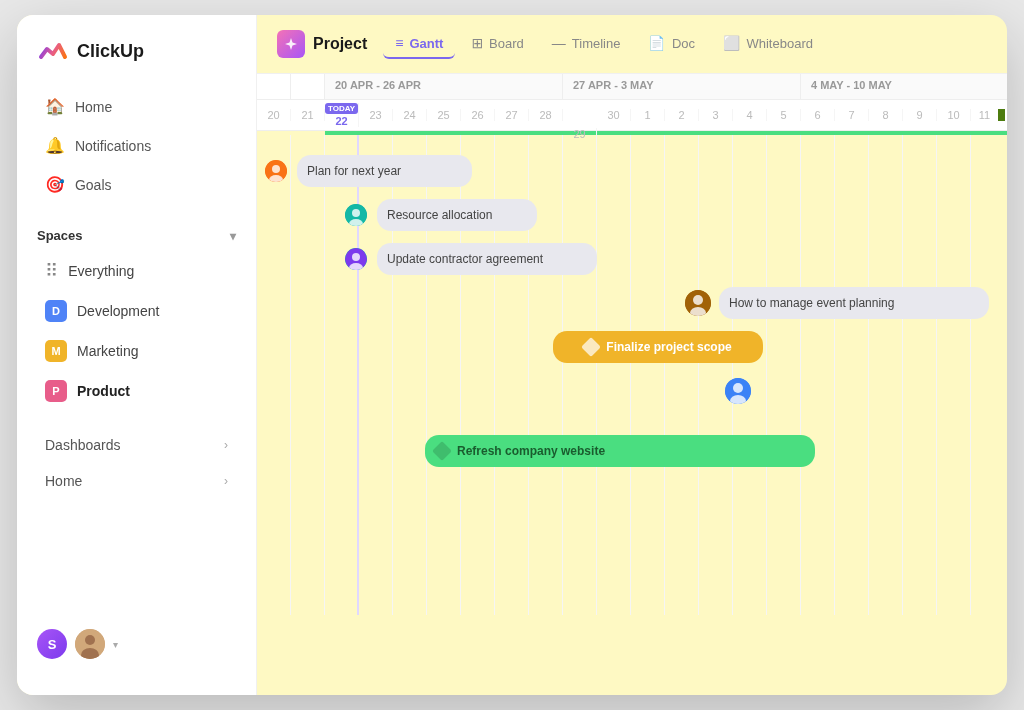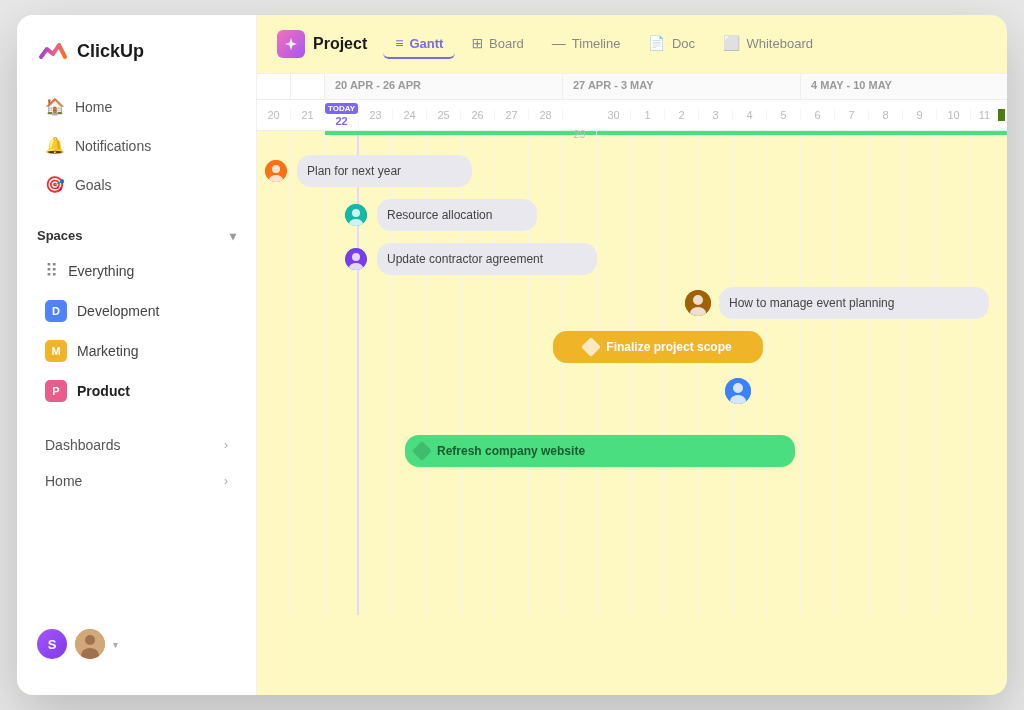--- a/index.html
+++ b/index.html
@@ -508,21 +508,21 @@
               <svg width="26" height="26" viewBox="0 0 26 26">
                   <circle cx="13" cy="13" r="13" fill="#3b82f6"></circle>
                   <circle cx="13" cy="10" r="5" fill="#fff" opacity="0.8"></circle>
                   <ellipse cx="13" cy="23" rx="8" ry="6" fill="#fff" opacity="0.8"></ellipse>
                 </svg>
             </div>
           </div>
         </div>
 
         <div style="position:absolute; top:292px; left:0; right:0; height:36px; display:flex; align-items:center;">
-          <div class="task-bar green" style="left:148px; width:390px; position:absolute;margin-top:12px;">
+          <div class="task-bar green" style="left:168px; width:390px; position:absolute;margin-top:12px;">
             <span class="diamond" style="background:rgba(0,0,0,0.15);"></span>
             <span>Refresh company website</span>
           </div>
         </div>
       </div>
     </div>
   </div>
 </div>
 
 </body></html>

